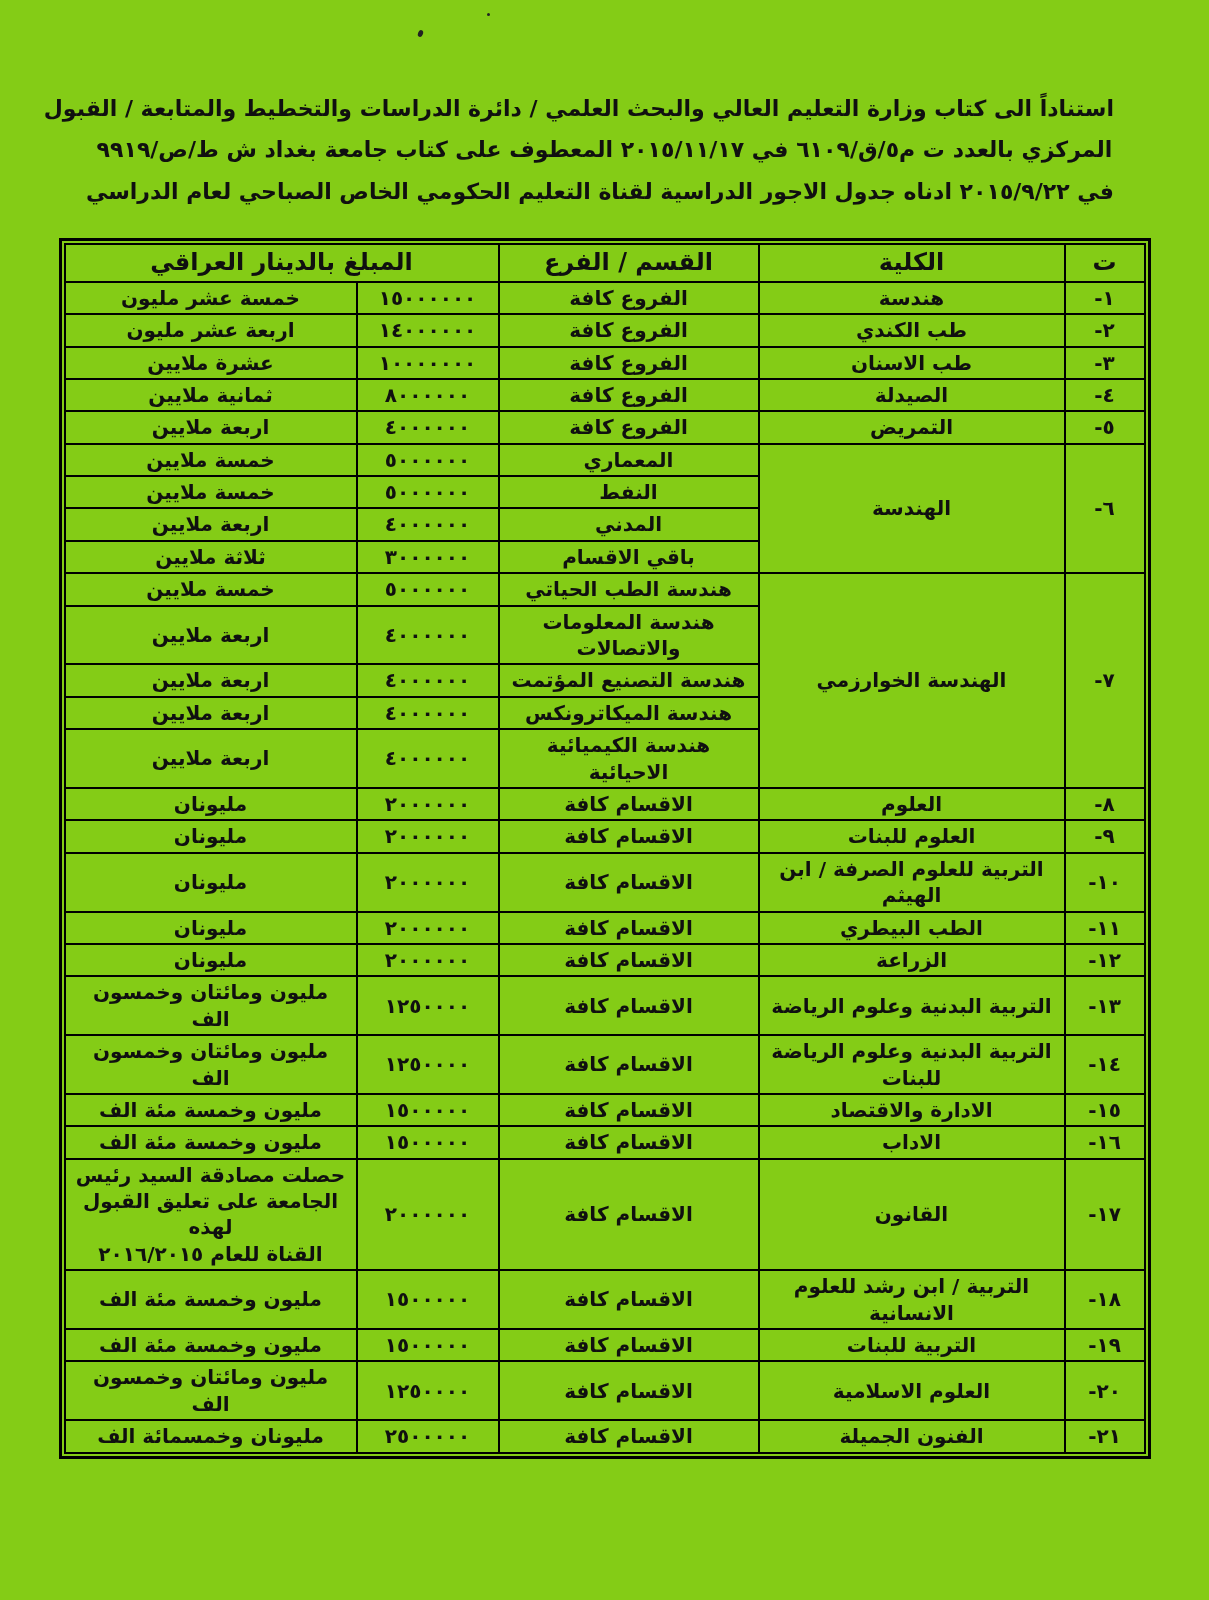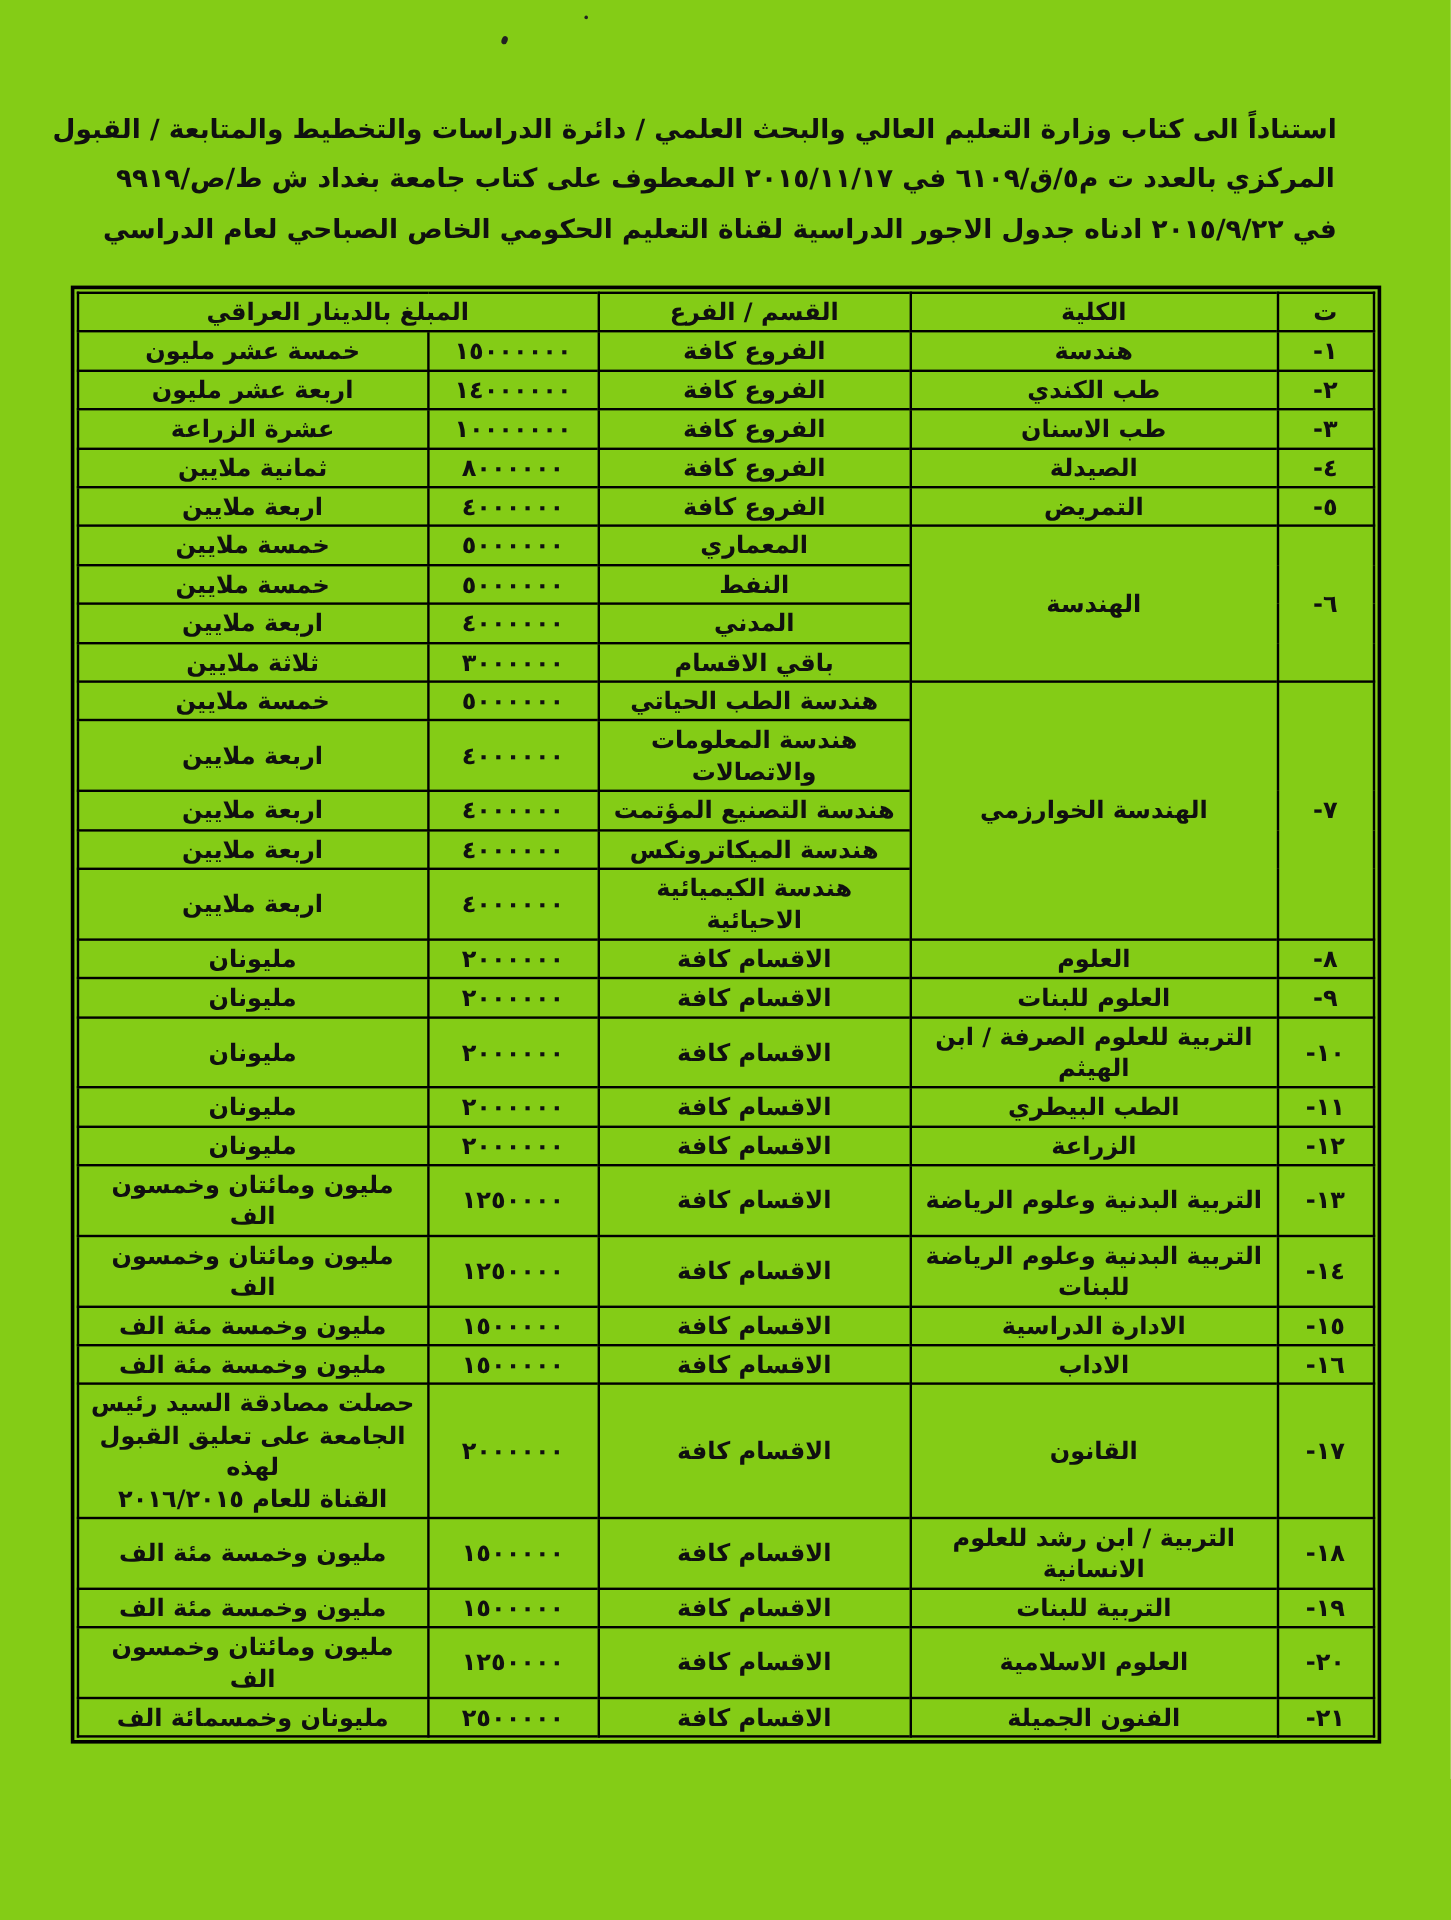--- a/index.html
+++ b/index.html
@@ -43,21 +43,21 @@
   table.fees th, table.fees td {
     border: 2px solid #000;
     font-weight: bold;
     text-align: center;
     vertical-align: middle;
     padding: 2px 6px;
     line-height: 1.32;
     white-space: pre-line;
     overflow: hidden;
   }
-  table.fees thead th { height: 32px; font-size: 20px; }
+  table.fees thead th { height: 32px; font-size: 24px; }
   table.fees tbody td { height: 32px; font-size: 20px; }
   td.col-index  { font-size: 18px; }
   td.col-digits { letter-spacing: 3px; font-size: 18px; }
   td.col-college, td.col-dept { font-size: 19.5px; }
   td.col-text { font-size: 19.5px; border-radius: 16px; }
   td.note-cell { line-height: 1.75; font-size: 19.5px; }
 </style>
 </head>
 <body>
 
@@ -101,21 +101,21 @@
             <td class="col-college">طب الكندي</td>
             <td class="col-dept">الفروع كافة</td>
             <td class="col-digits">١٤٠٠٠٠٠٠</td>
             <td class="col-text">اربعة عشر مليون</td>
           </tr>
           <tr>
             <td class="col-index">٣-</td>
             <td class="col-college">طب الاسنان</td>
             <td class="col-dept">الفروع كافة</td>
             <td class="col-digits">١٠٠٠٠٠٠٠</td>
-            <td class="col-text">عشرة الزراعة</td>
+            <td class="col-text">عشرة ملايين</td>
           </tr>
           <tr>
             <td class="col-index">٤-</td>
             <td class="col-college">الصيدلة</td>
             <td class="col-dept">الفروع كافة</td>
             <td class="col-digits">٨٠٠٠٠٠٠</td>
             <td class="col-text">ثمانية ملايين</td>
           </tr>
           <tr>
             <td class="col-index">٥-</td>
@@ -220,21 +220,21 @@
           <tr>
             <td class="col-index">١٤-</td>
             <td class="col-college">التربية البدنية وعلوم الرياضة
 للبنات</td>
             <td class="col-dept">الاقسام كافة</td>
             <td class="col-digits">١٢٥٠٠٠٠</td>
             <td class="col-text">مليون ومائتان وخمسون الف</td>
           </tr>
           <tr>
             <td class="col-index">١٥-</td>
-            <td class="col-college">الادارة الدراسية</td>
+            <td class="col-college">الادارة والاقتصاد</td>
             <td class="col-dept">الاقسام كافة</td>
             <td class="col-digits">١٥٠٠٠٠٠</td>
             <td class="col-text">مليون وخمسة مئة الف</td>
           </tr>
           <tr>
             <td class="col-index">١٦-</td>
             <td class="col-college">الاداب</td>
             <td class="col-dept">الاقسام كافة</td>
             <td class="col-digits">١٥٠٠٠٠٠</td>
             <td class="col-text">مليون وخمسة مئة الف</td>

